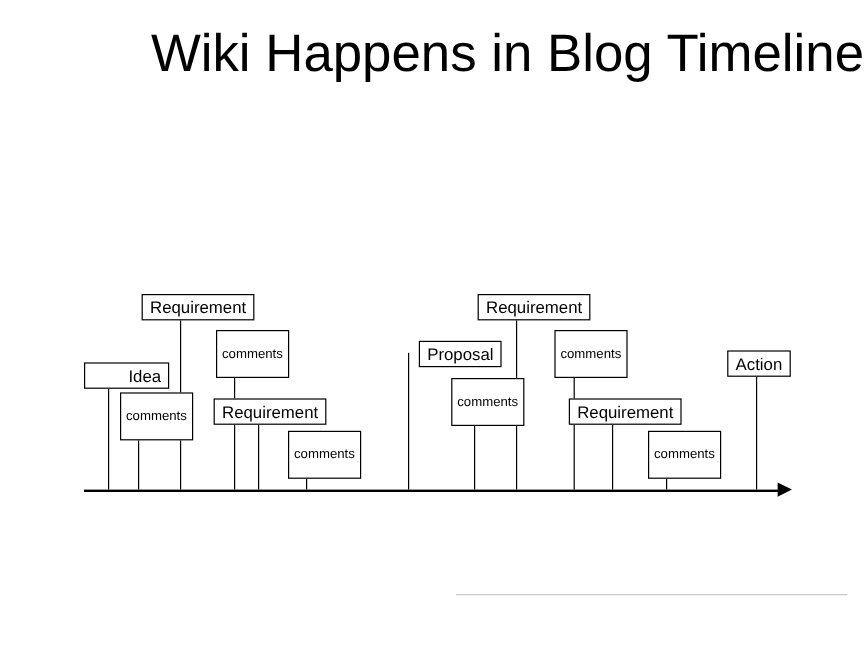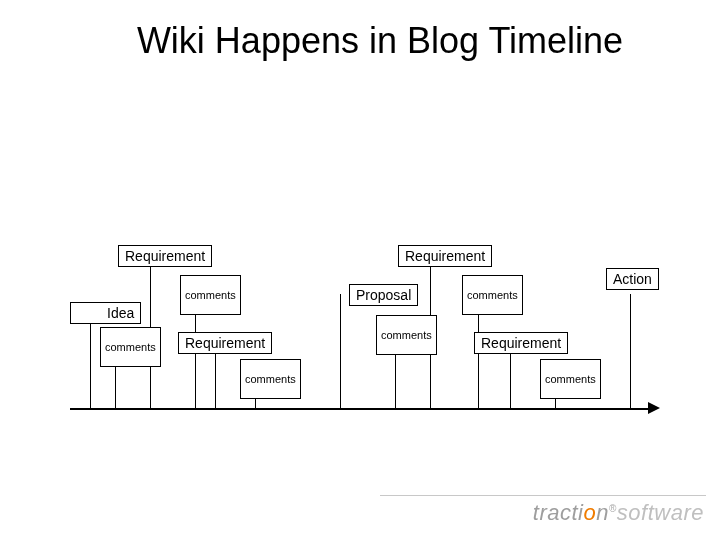--- a/index.html
+++ b/index.html
@@ -1,17 +1,17 @@
 <!DOCTYPE html>
 <html><head>
 <meta charset="utf-8">
 <style>
   html,body{margin:0;padding:0;width:720px;height:540px;background:#fff;font-family:Arial,Helvetica,sans-serif;color:#000;}
   .slide{position:relative;width:720px;height:540px;}
-  .title{position:absolute;left:0;right:0;top:20px;text-align:center;padding-left:40px;font-size:36px;}
+  .title{position:absolute;left:0;right:0;top:20px;text-align:right;padding-left:40px;font-size:44px;}
   .stage{position:absolute;left:0;top:0;width:584px;height:540px;}
   .axis{position:absolute;background:#000;height:2px;}
   .arrowhead{position:absolute;width:0;height:0;border-top:6px solid transparent;border-bottom:6px solid transparent;border-left:12px solid #000;}
   .stem{position:absolute;width:1px;background:#000;}
   .box{position:absolute;border:1px solid #000;background:#fff;font-size:14px;line-height:18px;padding:1px 6px;white-space:nowrap;}
   .small{font-size:11px;padding:12px 4px;line-height:14px;}
   .logo{position:absolute;right:16px;bottom:14px;font-size:22px;font-style:italic;color:#aaa;letter-spacing:0.5px;}
   .logo .a{color:#9e9e9e;}
   .logo .b{color:#bfbfbf;font-style:italic;}
   .logo .r{font-size:10px;vertical-align:super;font-style:normal;color:#aaa;}
@@ -47,28 +47,25 @@
 
   <div class="box" style="left:398px;top:245px;">Requirement</div>
   <div class="box small" style="left:462px;top:275px;">comments</div>
 
   <div class="box" style="left:70px;top:302px;padding-left:36px;">Idea</div>
   <div class="box small" style="left:100px;top:327px;">comments</div>
 
   <div class="box" style="left:308px;top:284px;margin-left:41px;">Proposal</div>
   <div class="box small" style="left:376px;top:315px;">comments</div>
 
-  <div class="box" style="left:606px;top:268px;">Action</div>
+  <div class="box" style="left:606px;top:292px;">Action</div>
 
   <div class="box" style="left:178px;top:332px;">Requirement</div>
   <div class="box small" style="left:240px;top:359px;">comments</div>
 
   <div class="box" style="left:474px;top:332px;">Requirement</div>
   <div class="box small" style="left:540px;top:359px;">comments</div>
 
 </div>
 
 <div class="hr"></div>
-<div class="logo">
-  <span class="a">tracti</span><span style="color:#f07c00">o</span><span class="a">n</span><span class="r">®</span><span class="b">software</span>
-</div>
 
 </div>
 
 </body></html>

